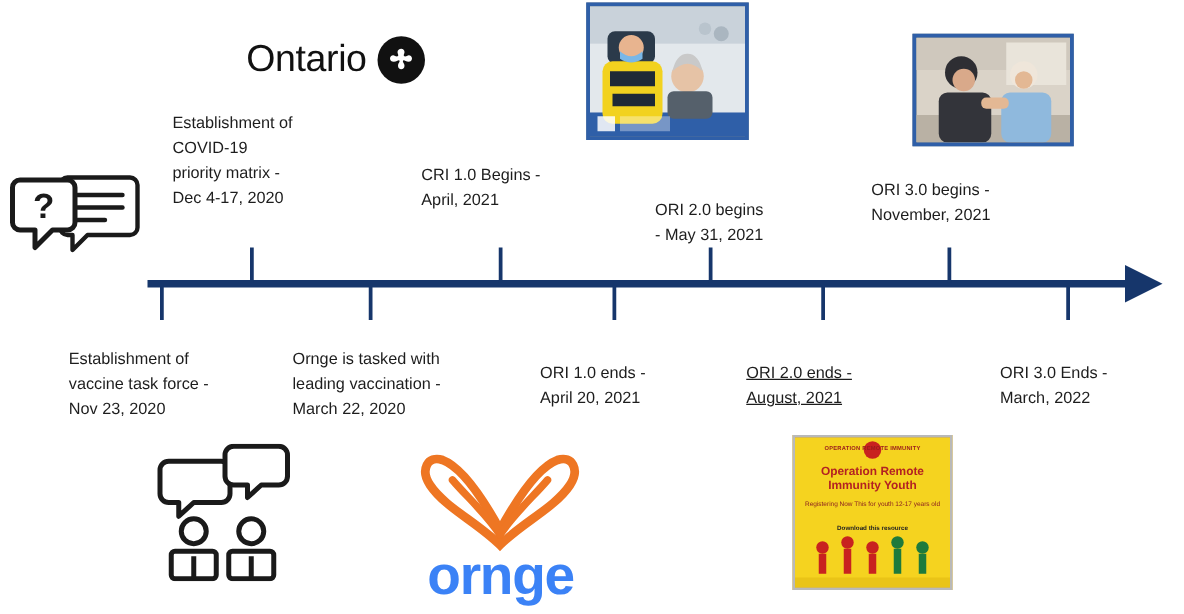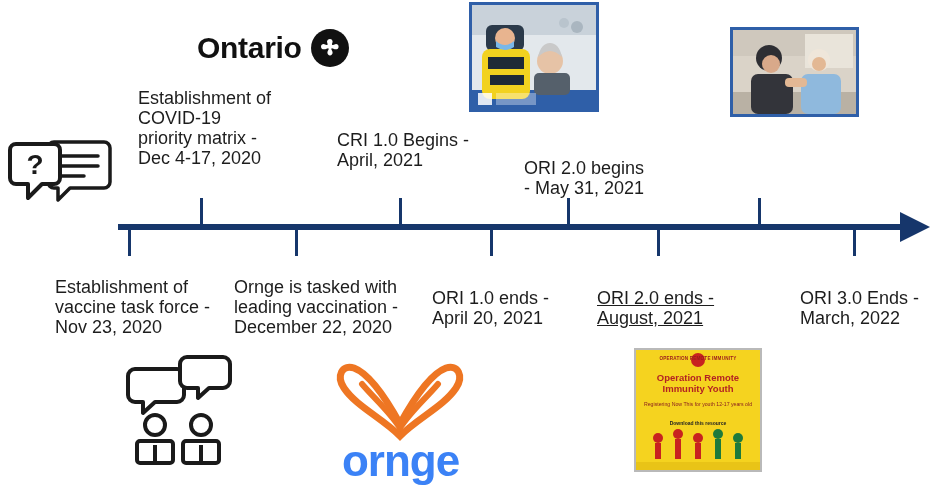--- a/index.html
+++ b/index.html
@@ -49,38 +49,38 @@
     height: 28px;
   }
   .tick.down {
     top: 228px;
     height: 28px;
   }
 
   
   .label {
     position: absolute;
-    font-size: 18px;
+    font-size: 13px;
     line-height: 20px;
     color: #1d1d1d;
     white-space: pre-line;
   }
 
   
   .ontario-mark {
     position: absolute;
     left: 197px;
     top: 29px;
     display: flex;
     align-items: center;
     gap: 9px;
   }
   .ontario-text {
     font-size: 30px;
-    font-weight: bold;
+    font-weight: normal;
     color: #111111;
     letter-spacing: -0.3px;
   }
   .ontario-badge {
     width: 38px;
     height: 38px;
     border-radius: 50%;
     background: #111111;
     display: flex;
     align-items: center;
@@ -205,27 +205,29 @@
   <div class="tick down" style="left:853px"></div>
 
   <div class="label" style="left:138px; top:88px;">Establishment of
 COVID-19
 priority matrix -
 Dec 4-17, 2020</div>
   <div class="label" style="left:337px; top:130px;">CRI 1.0 Begins -
 April, 2021</div>
   <div class="label" style="left:524px; top:130px;margin-top:28px;">ORI 2.0 begins
 - May 31, 2021</div>
+  <div class="label" style="left:697px; top:142px;">ORI 3.0 begins -
+November, 2021</div>
 
   <div class="label" style="left:55px; top:277px;">Establishment of
 vaccine task force -
 Nov 23, 2020</div>
   <div class="label" style="left:234px; top:277px;">Ornge is tasked with
 leading vaccination -
-December 22, 2020</div>
+March 22, 2020</div>
   <div class="label" style="left:432px; top:288px;">ORI 1.0 ends -
 April 20, 2021</div>
   <div class="label" style="left:597px; top:288px;text-decoration:underline;">ORI 2.0 ends -
 August, 2021</div>
   <div class="label" style="left:800px; top:288px;">ORI 3.0 Ends -
 March, 2022</div>
 
   <div class="ontario-mark">
     <span class="ontario-text">Ontario</span>
     <span class="ontario-badge">

